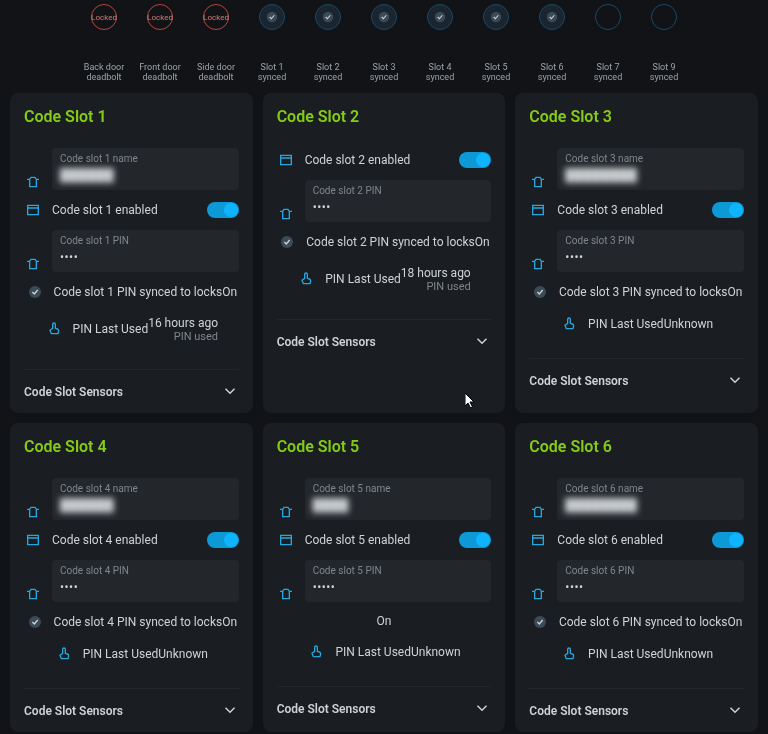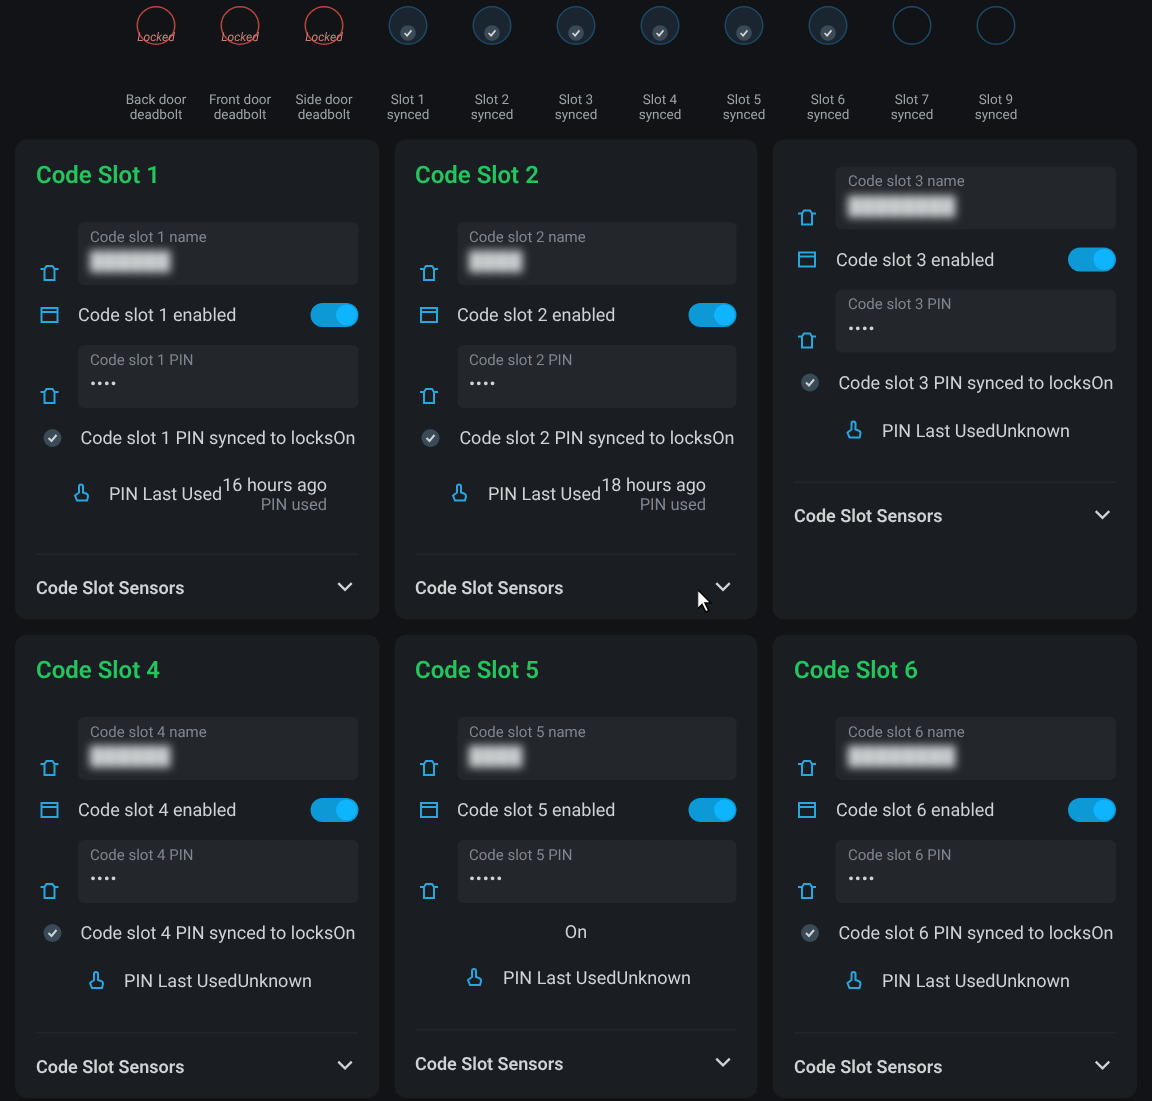--- a/index.html
+++ b/index.html
@@ -24,24 +24,23 @@
     display: flex;
     flex-direction: column;
     align-items: center;
     gap: 4px;
   }
   .chip-circle {
     width: 26px;
     height: 26px;
     border-radius: 50%;
     display: flex;
-    align-items: flex-end;
+    align-items: center;
     justify-content: center;
     font-size: 8px;
-    font-style: italic;
   }
   .chip-circle.locked {
     border: 1px solid #b9453f;
     color: #c97f7a;
   }
   .chip-circle.synced {
     border: 1px solid #1a4a66;
     background: #1a2530;
   }
   .chip-circle.synced svg { width: 14px; height: 14px; }
@@ -64,21 +63,21 @@
   .card {
     background: #1a1d21;
     border-radius: 8px;
     padding: 14px 14px 10px;
     display: flex;
     flex-direction: column;
   }
   .card-title {
     font-size: 16px;
     font-weight: 600;
-    color: #22c55e;
+    color: #84cc16;
     margin-bottom: 18px;
   }
   .row {
     display: flex;
     align-items: flex-end;
     gap: 10px;
     padding: 4px 0;
   }
   .icon-cell {
     width: 18px;
@@ -331,31 +330,20 @@
     <div class="sensors">
       <span>Code Slot Sensors</span>
       <span><svg viewBox="0 0 24 24">
             <path d="M6 9l6 6 6-6" fill="none" stroke="currentColor" stroke-width="2"></path>
           </svg></span>
     </div>
   </div>
     <div class="card">
     <div class="card-title">Code Slot 2</div>
 
-    <div class="row">
-      <div class="icon-cell">
-          <svg viewBox="0 0 24 24">
-            <path fill="none" stroke="currentColor" stroke-width="2" d="M3 8h4l2-3h6l2 3h4M7 8v11h10V8"></path>
-          </svg>
-        </div>
-      <div class="field-block">
-        <div class="field-label">Code slot 2 name</div>
-        <span class="field-value blurred">████</span>
-      </div>
-    </div>
 
     <div class="enabled-row">
       <div class="enabled-left">
         <div class="icon-cell">
             <svg viewBox="0 0 24 24">
               <path fill="none" stroke="currentColor" stroke-width="2" d="M4 5h16v14H4zM4 9h16"></path>
             </svg>
           </div>
         <div class="enabled-label">Code slot 2 enabled</div>
       </div>
@@ -403,20 +391,21 @@
     </div>
 
     <div class="sensors">
       <span>Code Slot Sensors</span>
       <span><svg viewBox="0 0 24 24">
             <path d="M6 9l6 6 6-6" fill="none" stroke="currentColor" stroke-width="2"></path>
           </svg></span>
     </div>
   </div>
     <div class="card">
+    <div class="card-title">Code Slot 3</div>
 
     <div class="row">
       <div class="icon-cell">
           <svg viewBox="0 0 24 24">
             <path fill="none" stroke="currentColor" stroke-width="2" d="M3 8h4l2-3h6l2 3h4M7 8v11h10V8"></path>
           </svg>
         </div>
       <div class="field-block">
         <div class="field-label">Code slot 3 name</div>
         <span class="field-value blurred">████████</span>

